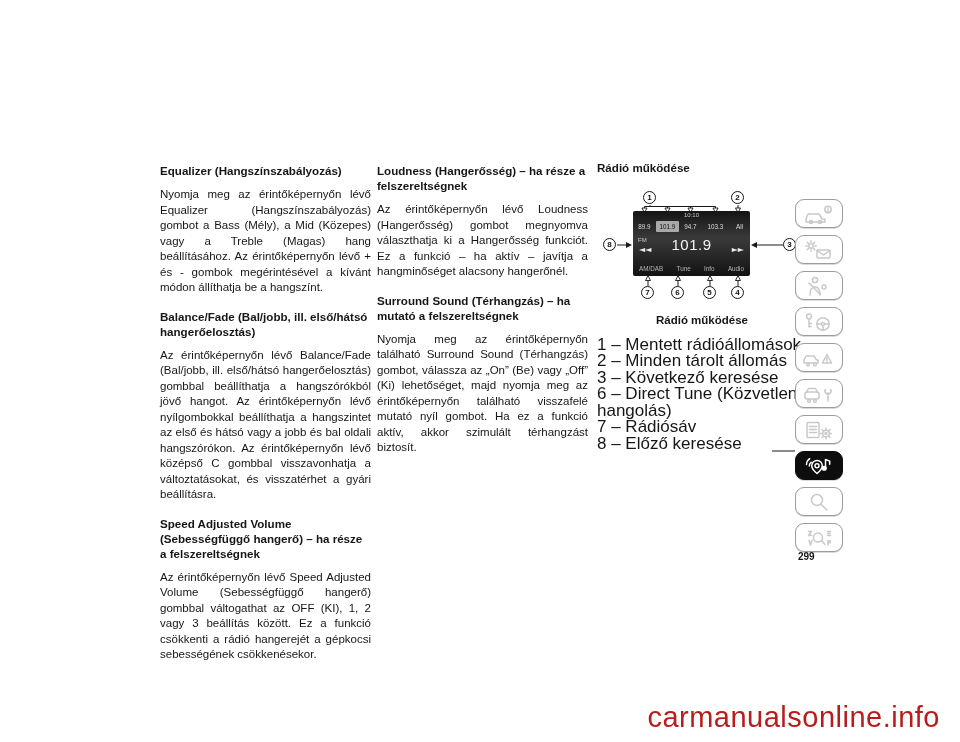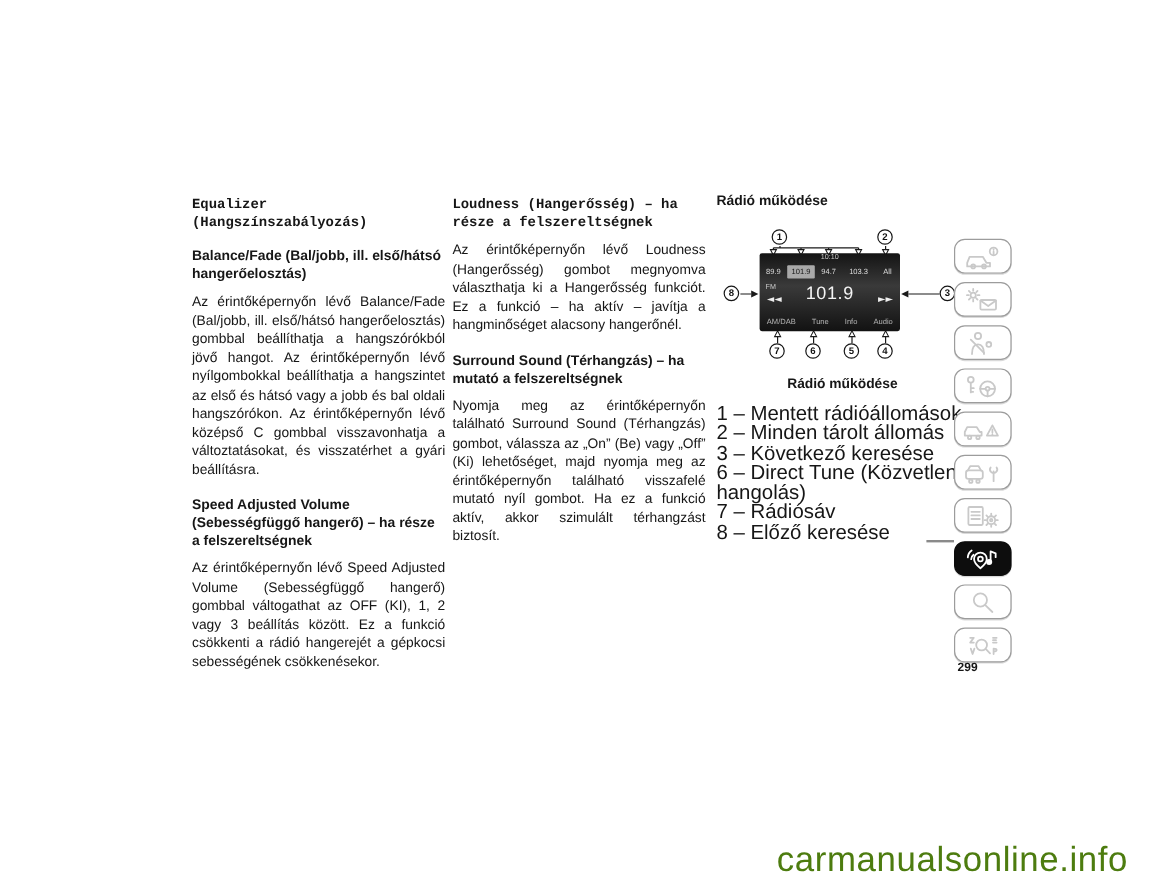--- a/index.html
+++ b/index.html
@@ -3,21 +3,21 @@
 <meta charset="utf-8">
 <style>
   html,body{margin:0;padding:0;}
   body{
     width:960px;height:742px;position:relative;overflow:hidden;
     background:#ffffff;color:#161616;
     font-family:"Liberation Sans", sans-serif;
   }
   .col{position:absolute;top:163px;width:211px;font-size:11.5px;line-height:15.5px;text-align:justify;}
   .col h4{font-size:11.6px;line-height:15px;margin:13px 0 9px 0;text-align:left;}
-  .col h4.first{margin-top:0;font-family:Liberation Mono, monospace;}
+  .col h4.first{margin-top:0;}
   .col p{margin:0 0 10px 0;}
   #col1{left:160px;}
   #col2{left:377px;}
   #col3{left:597px;top:160px;text-align:left;}
   #col3 h4{margin:0 0 10px 0;}
 
   
   .figure{position:relative;width:210px;height:124px;margin:6px 0 4px 0;}
   .leader-svg{position:absolute;left:0;top:0;pointer-events:none;}
   .radio-panel{
@@ -50,27 +50,28 @@
     width:46px;height:27px;border:1.4px solid #9c9c9c;border-radius:9px;margin-bottom:7px;
     display:flex;align-items:center;justify-content:center;background:#fff;
     box-shadow:0 1px 0 #d9d9d9;
   }
   .tab.active{background:#0d0d0d;border-color:#0d0d0d;}
   .tab svg{stroke:#c9c9c9;fill:none;stroke-width:1.5;stroke-linecap:round;stroke-linejoin:round;}
   .tab.active svg{stroke:#ffffff;}
   .active-pointer{position:absolute;left:772px;top:450px;width:23px;height:1.5px;background:#8a8a8a;}
 
   .page-number{position:absolute;left:798px;top:551px;font-size:10px;font-weight:bold;}
-  .watermark{position:absolute;right:20px;bottom:8px;font-size:29px;color:#4d7c0f;letter-spacing:.5px;}
+  .watermark{position:absolute;right:20px;bottom:8px;font-size:29px;color:#b91c1c;letter-spacing:.5px;}
 </style>
 </head>
 <body>
 
 <div class="col" id="col1">
   <h4 class="first">Equalizer (Hangszínszabályozás)</h4>
+  <p>Nyomja meg az érintőképernyőn lévő Equalizer (Hangszínszabályozás) gombot a Bass (Mély), a Mid (Közepes) vagy a Treble (Magas) hang beállításához. Az érintőképernyőn lévő + és - gombok megérintésével a kívánt módon állíthatja be a hangszínt.</p>
   <h4>Balance/Fade (Bal/jobb, ill. első/hátsó hangerőelosztás)</h4>
   <p>Az érintőképernyőn lévő Balance/Fade (Bal/jobb, ill. első/hátsó hangerőelosztás) gombbal beállíthatja a hangszórókból jövő hangot. Az érintőképernyőn lévő nyílgombokkal beállíthatja a hangszintet az első és hátsó vagy a jobb és bal oldali hangszórókon. Az érintőképernyőn lévő középső C gombbal visszavonhatja a változtatásokat, és visszatérhet a gyári beállításra.</p>
   <h4>Speed Adjusted Volume (Sebességfüggő hangerő) – ha része a felszereltségnek</h4>
   <p>Az érintőképernyőn lévő Speed Adjusted Volume (Sebességfüggő hangerő) gombbal váltogathat az OFF (KI), 1, 2 vagy 3 beállítás között. Ez a funkció csökkenti a rádió hangerejét a gépkocsi sebességének csökkenésekor.</p>
 </div>
 
 <div class="col" id="col2">
   <h4 class="first">Loudness (Hangerősség) – ha része a felszereltségnek</h4>
   <p>Az érintőképernyőn lévő Loudness (Hangerősség) gombot megnyomva választhatja ki a Hangerősség funkciót. Ez a funkció – ha aktív – javítja a hangminőséget alacsony hangerőnél.</p>
   <h4>Surround Sound (Térhangzás) – ha mutató a felszereltségnek</h4>

